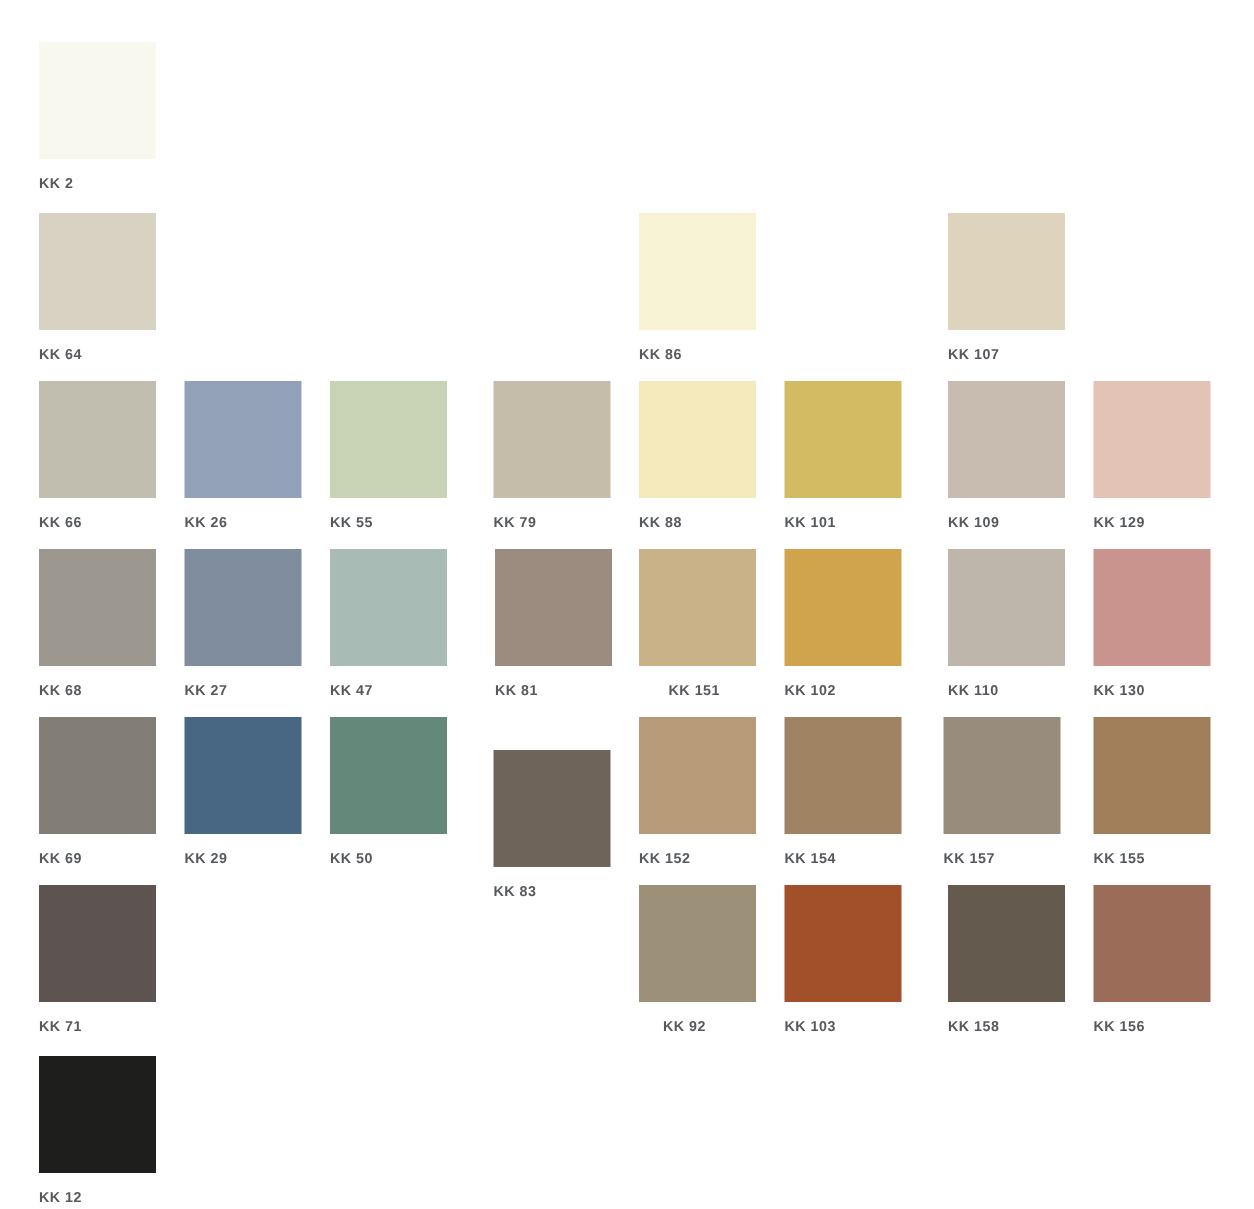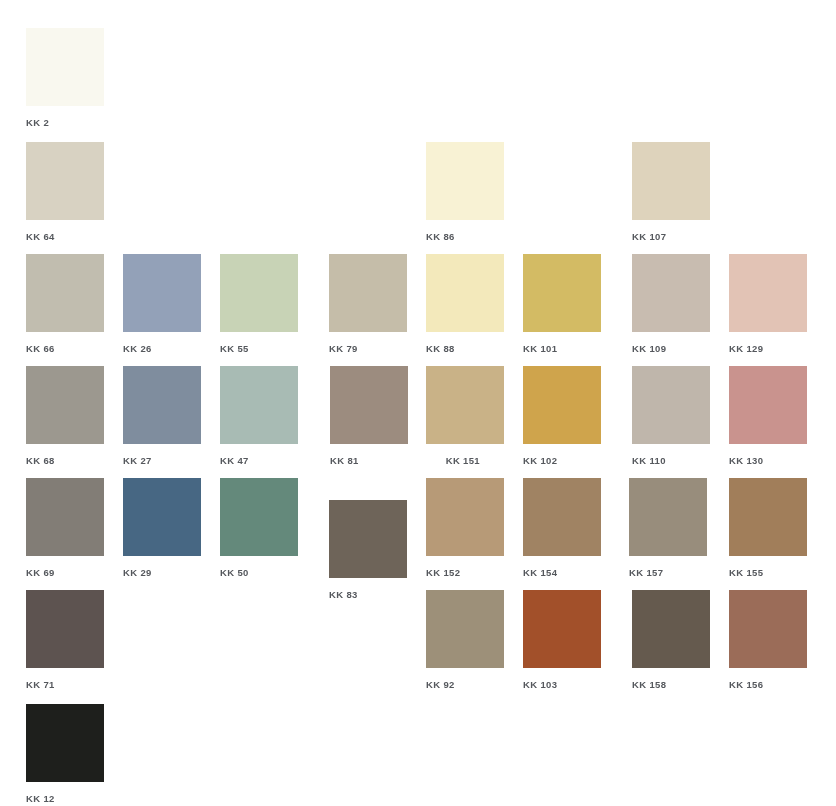--- a/index.html
+++ b/index.html
@@ -168,21 +168,21 @@
     </div>
     <div class="swatch-cell" style="left: 26px; top: 590px;">
       <span class="swatch-chip" style="background: rgb(93, 83, 80); width: 78px; height: 78px;"></span>
       <span class="swatch-label" style="color: rgb(85, 88, 93);">KK 71</span>
     </div>
     <div class="swatch-cell is-empty" style="left: 123px; top: 590px;"></div>
     <div class="swatch-cell is-empty" style="left: 220px; top: 590px;"></div>
     <div class="swatch-cell is-empty" style="left: 329px; top: 590px;"></div>
     <div class="swatch-cell" style="left: 426px; top: 590px;">
       <span class="swatch-chip" style="background: rgb(157, 144, 121); width: 78px; height: 78px;"></span>
-      <span class="swatch-label" style="color: rgb(85, 88, 93);">KK 92</span>
+      <span class="swatch-label" style="color: rgb(85, 88, 93); margin-left: 16px;">KK 92</span>
     </div>
     <div class="swatch-cell" style="left: 523px; top: 590px;">
       <span class="swatch-chip" style="background: rgb(162, 80, 42); width: 78px; height: 78px;"></span>
       <span class="swatch-label" style="color: rgb(85, 88, 93);">KK 103</span>
     </div>
     <div class="swatch-cell" style="left: 632px; top: 590px;">
       <span class="swatch-chip" style="background: rgb(101, 90, 78); width: 78px; height: 78px;"></span>
       <span class="swatch-label" style="color: rgb(85, 88, 93);">KK 158</span>
     </div>
     <div class="swatch-cell" style="left: 729px; top: 590px;">

